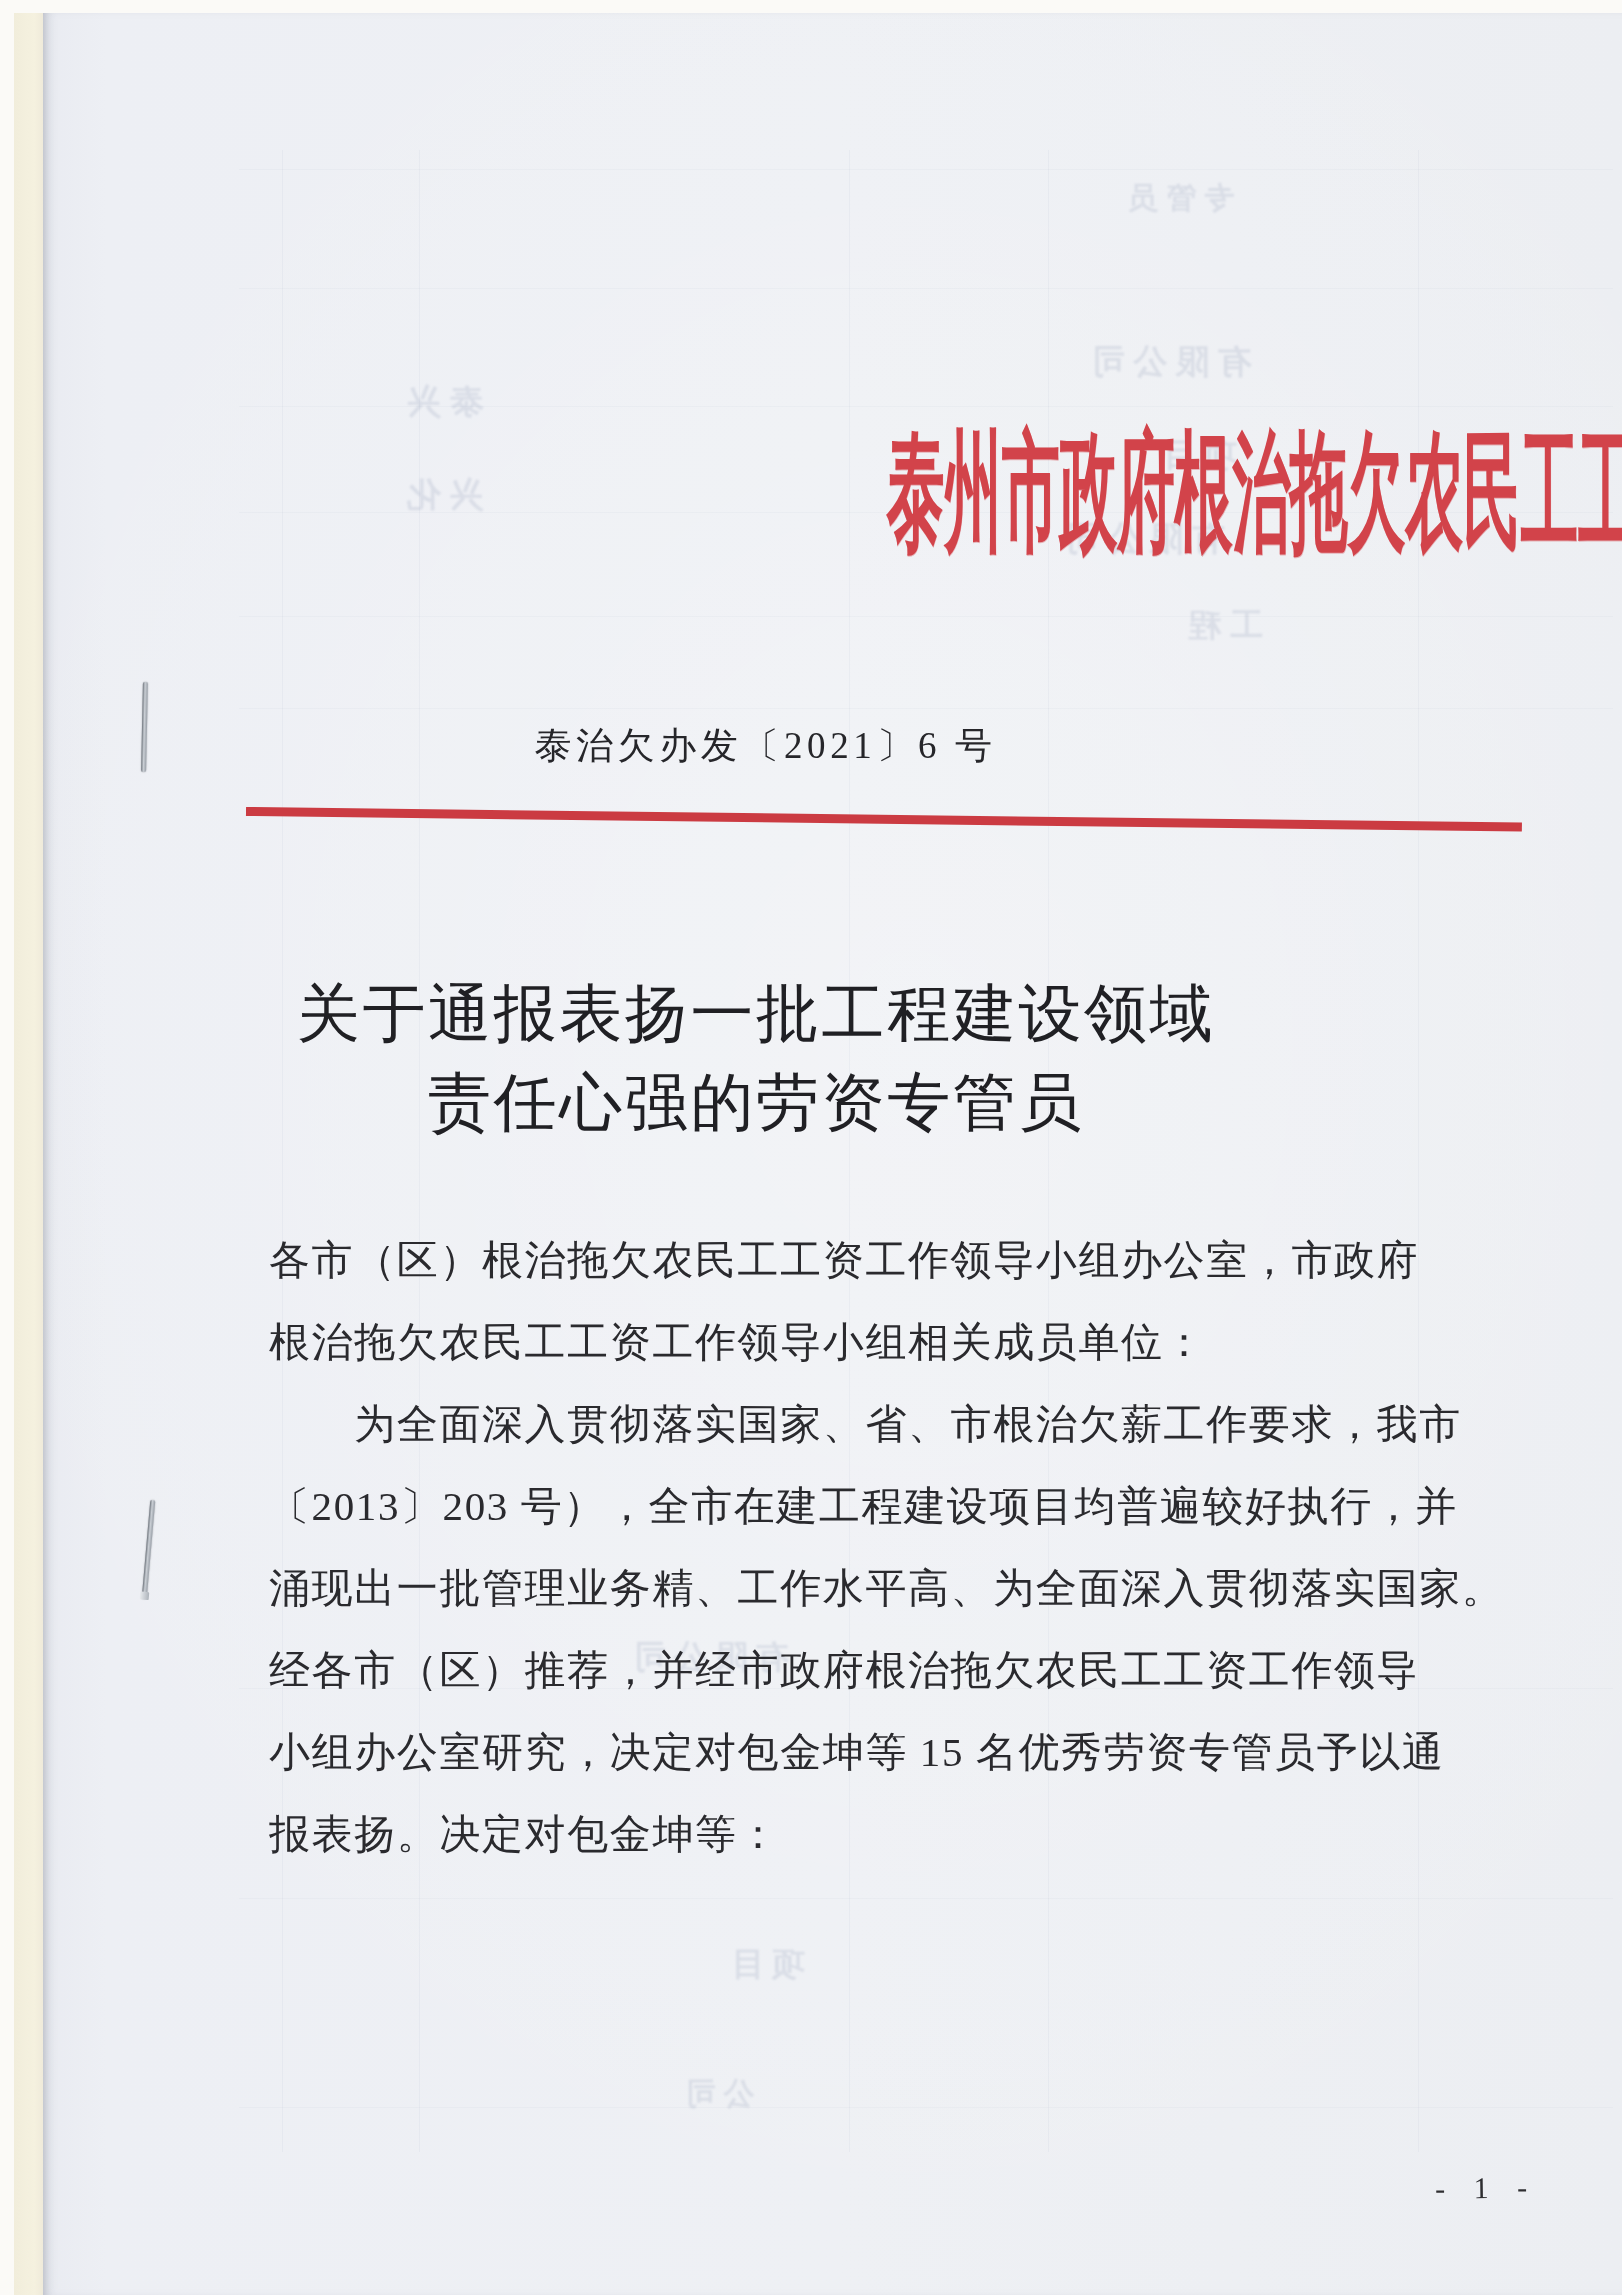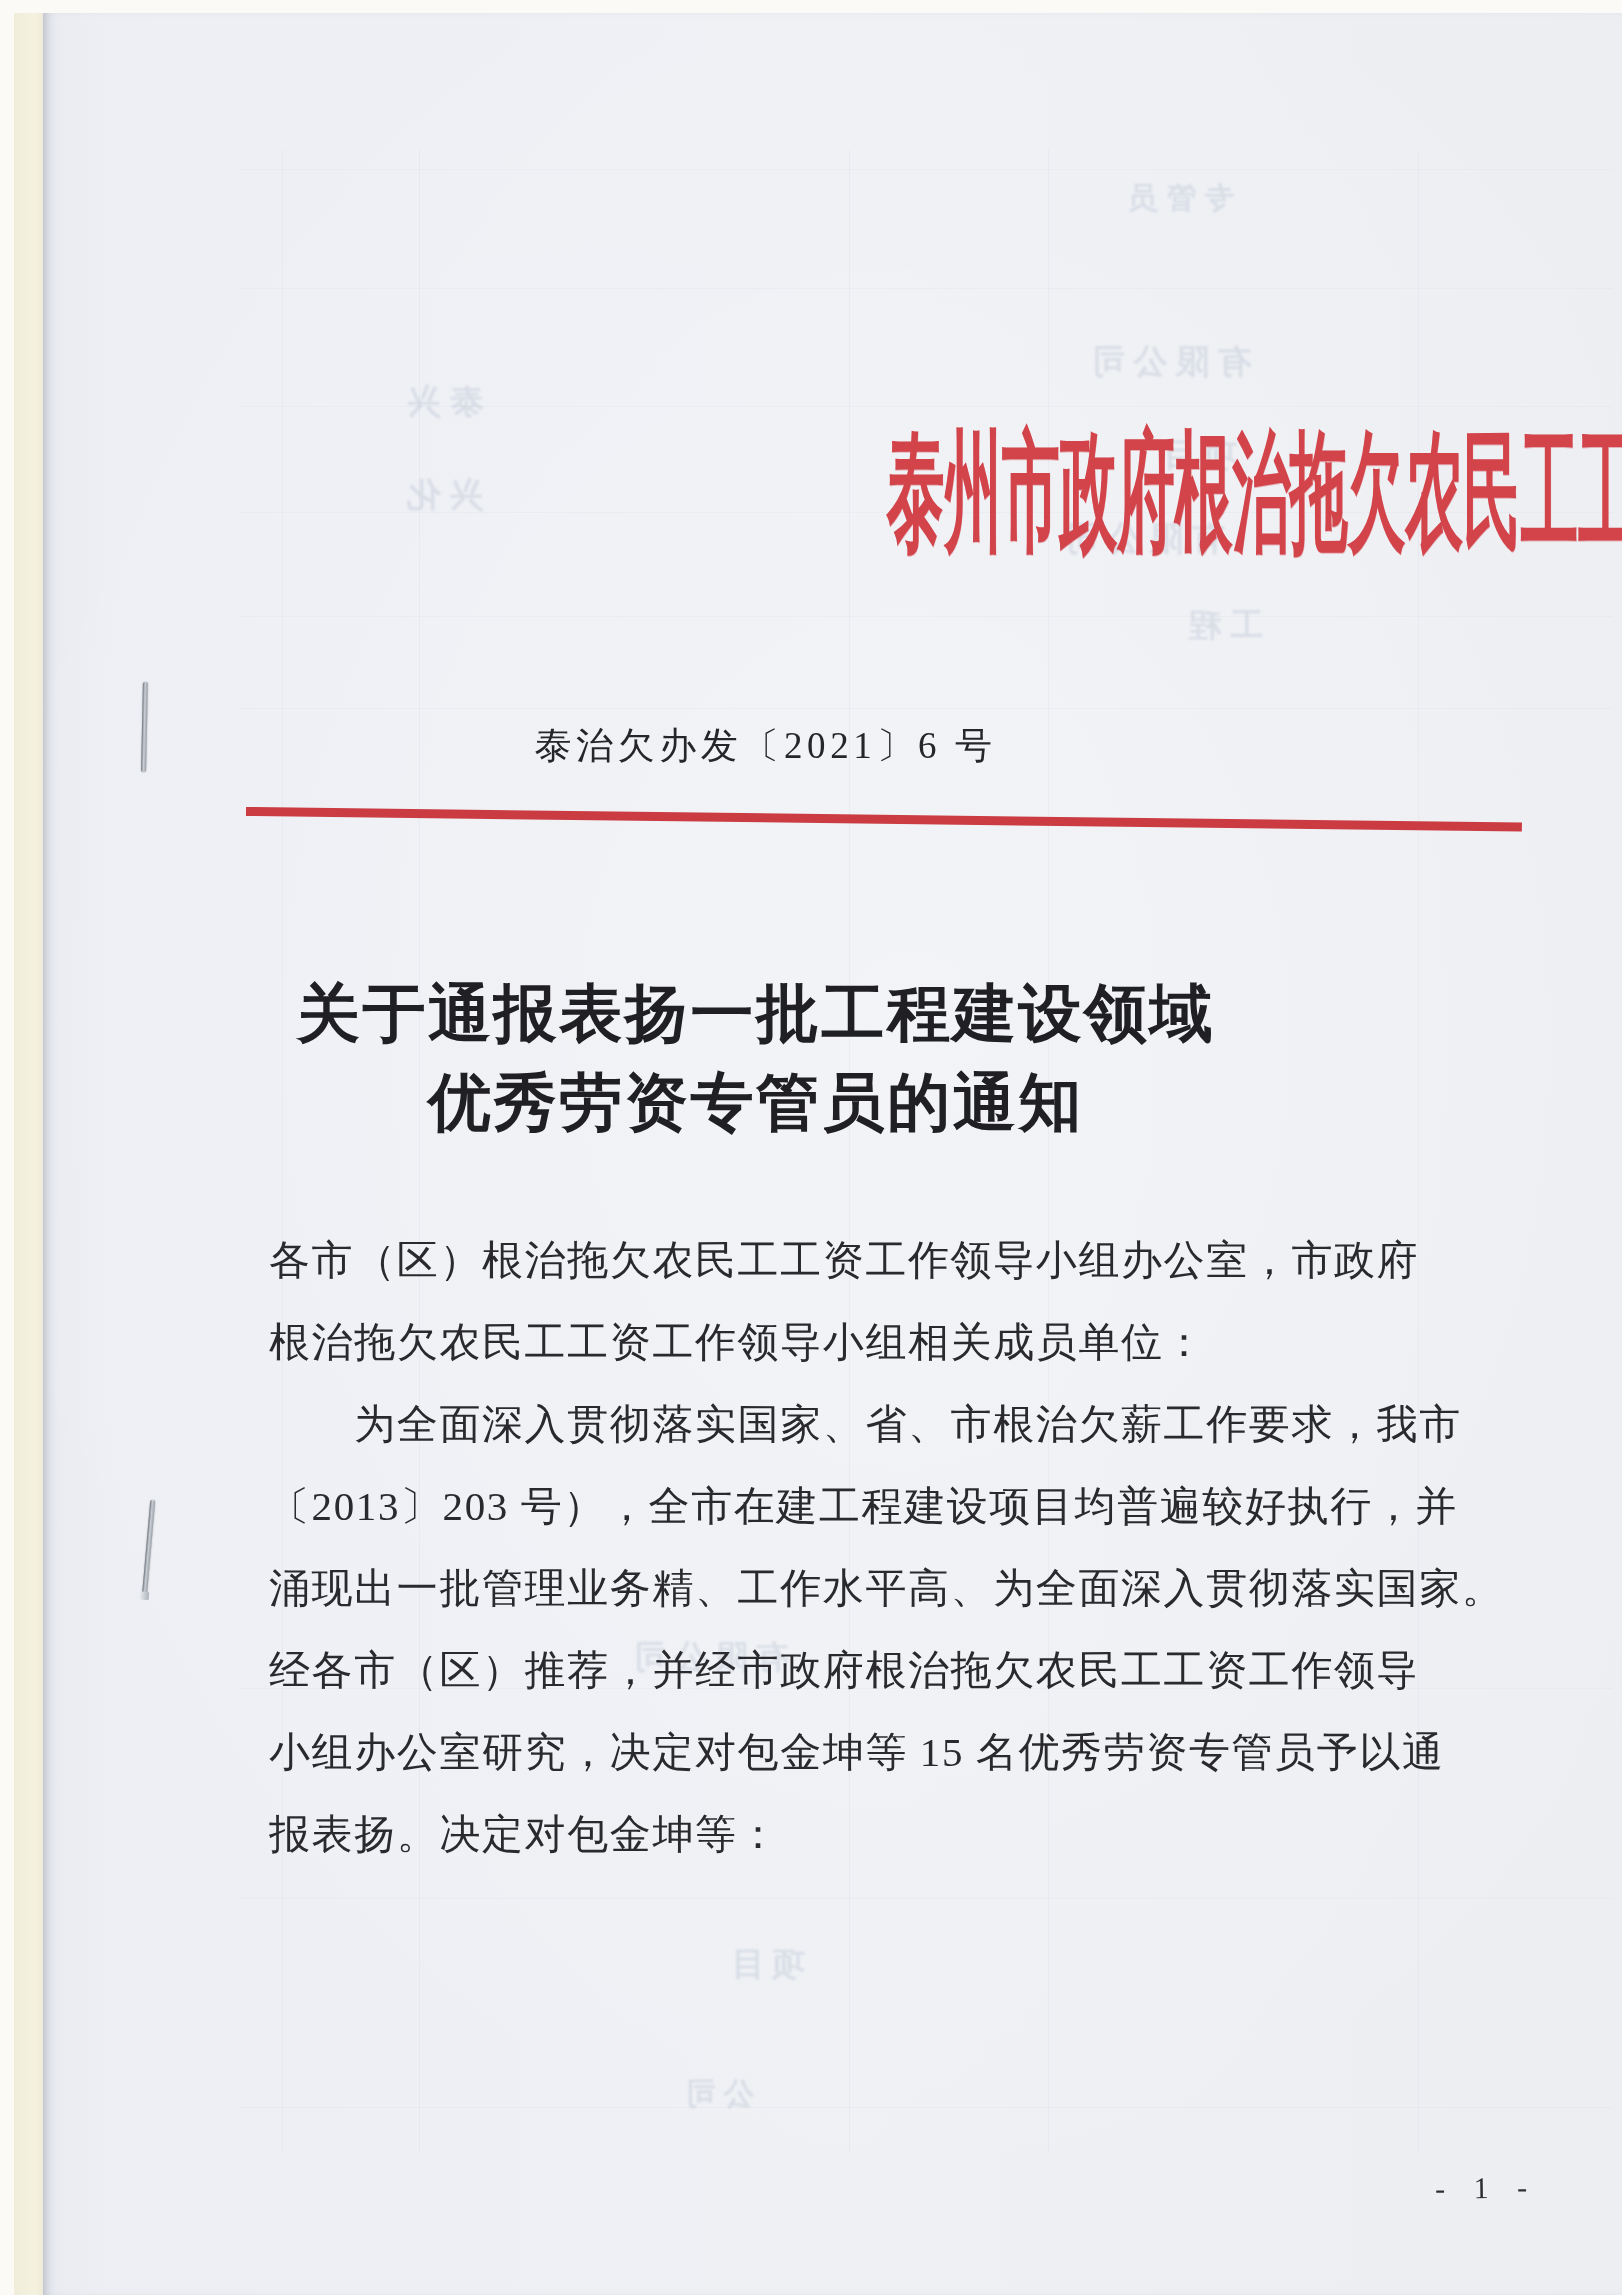--- a/index.html
+++ b/index.html
@@ -55,21 +55,21 @@
     position:absolute;left:0;right:151px;top:708px;text-align:center;
     font-size:37px;letter-spacing:4.6px;color:#26262a;padding-left:16px;
   }
   .red-rule{
     position:absolute;left:203px;top:794px;width:1276px;height:9.2px;
     background:#cb3b42;transform:rotate(0.7deg);transform-origin:left center;
   }
   
   .doc-title{
     position:absolute;left:0;right:154px;top:957px;text-align:center;
-    font-size:63px;font-weight:700;color:#202024;line-height:1.42;
+    font-size:63px;font-weight:400;color:#202024;line-height:1.42;
     letter-spacing:2.6px;
   }
   
   .body-text{
     position:absolute;left:226px;top:1218px;width:1230px;
     font-size:41px;color:#2a2a2e;letter-spacing:1.6px;
   }
   .body-line{height:82px;line-height:59px;white-space:nowrap;font-family:Liberation Serif, serif;}
   
   .page-number{
@@ -130,21 +130,21 @@
   <div class="banner">
     <span class="banner-inner">泰州市政府根治拖欠农民工工资工作领导小组办公室</span>
   </div>
 
   <div class="doc-number">泰治欠办发〔2021〕6 号</div>
 
   <div class="red-rule"></div>
 
   <div class="doc-title">
     <div>关于通报表扬一批工程建设领域</div>
-    <div>优秀劳资专管员的通知</div>
+    <div>责任心强的劳资专管员</div>
   </div>
 
   <div class="body-text">
 
       <div class="body-line">各市（区）根治拖欠农民工工资工作领导小组办公室，市政府</div>
 
       <div class="body-line">根治拖欠农民工工资工作领导小组相关成员单位：</div>
 
       <div class="body-line">　　为全面深入贯彻落实国家、省、市根治欠薪工作要求，我市</div>
 

